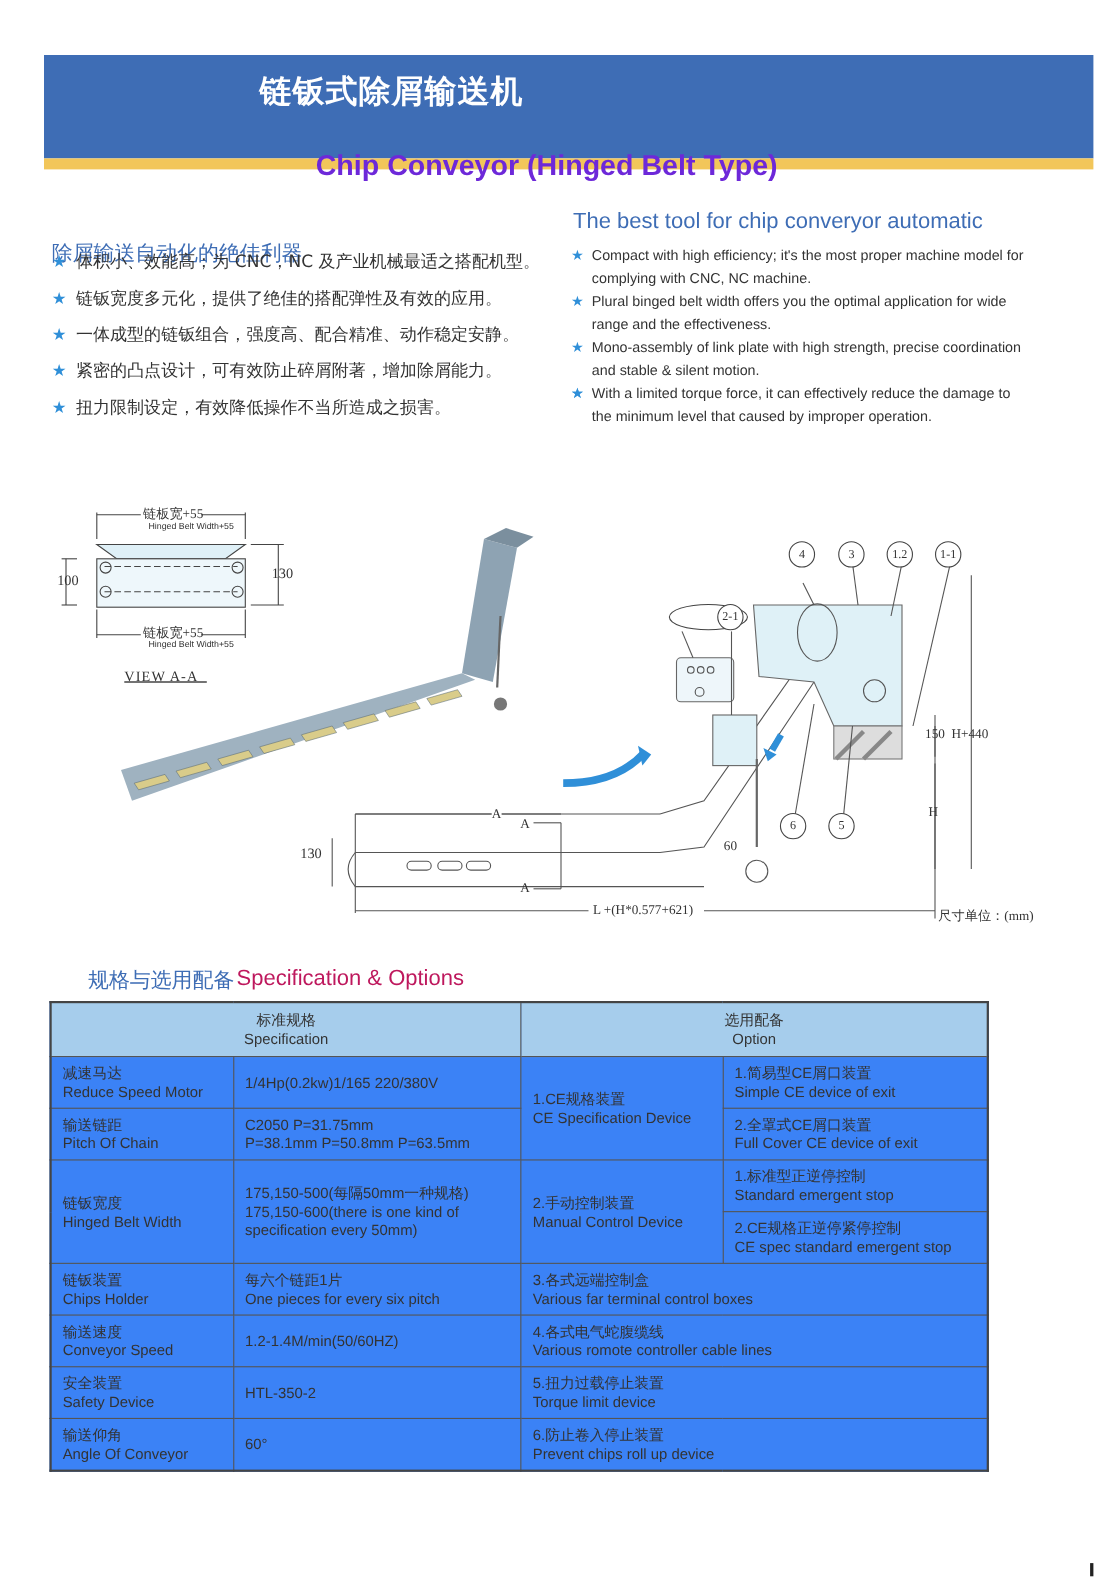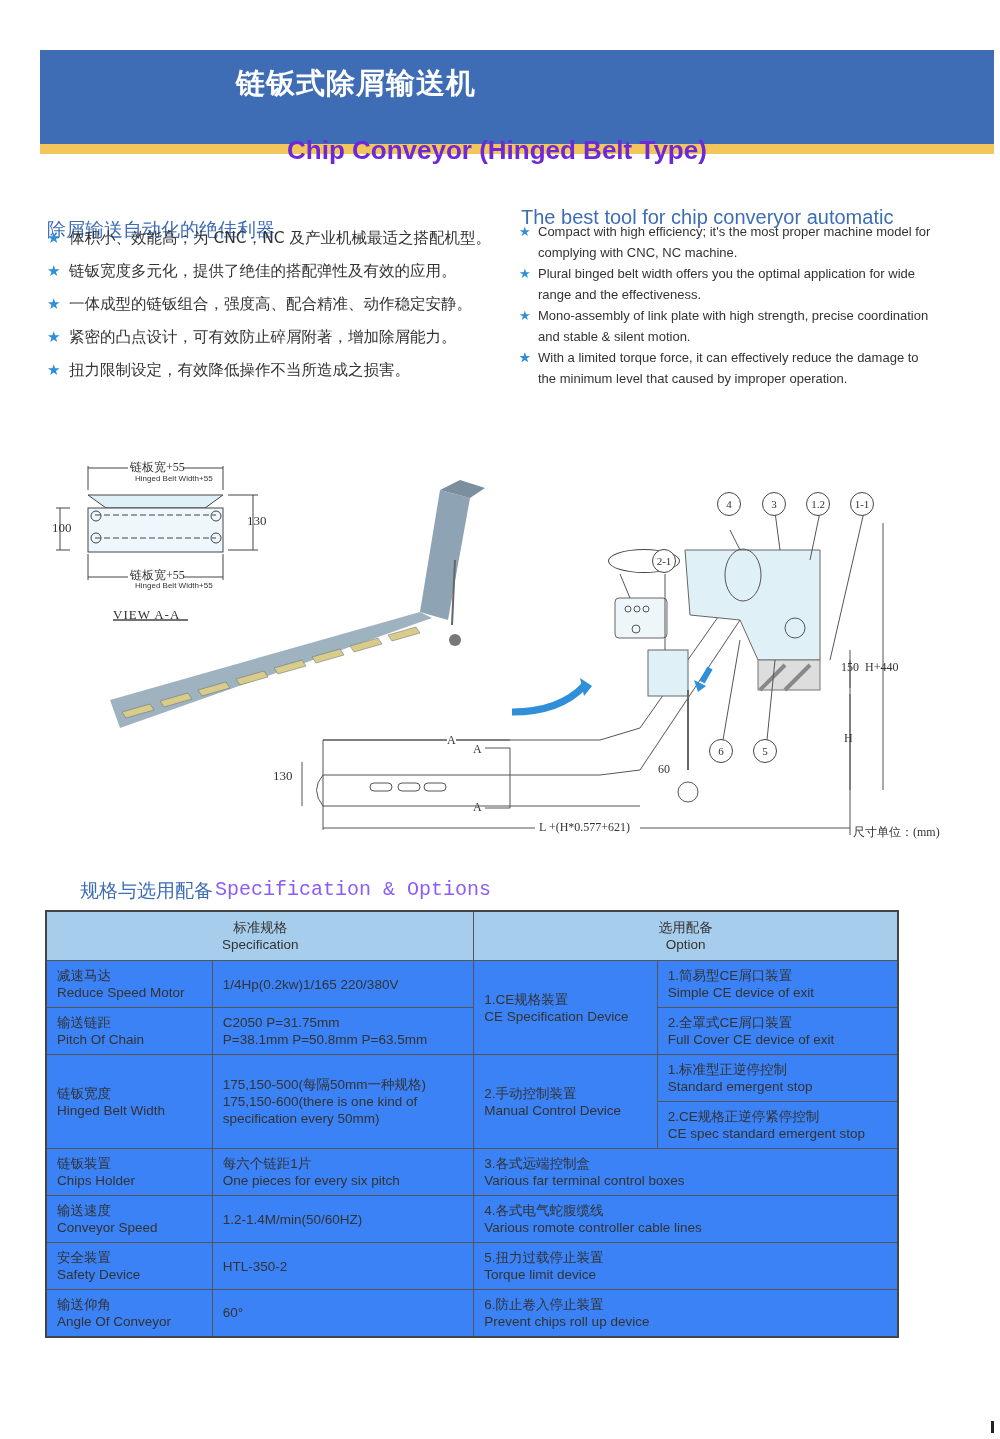--- a/index.html
+++ b/index.html
@@ -22,42 +22,41 @@
   .banner-en {
     position: absolute; left: 287px; top: 107px; font-size: 26px; color: #6d28d9;
     font-family: "Liberation Sans", sans-serif; font-weight: bold; margin-top: 28px;
   }
   .feat-cn-title {
     position: absolute; left: 47px; top: 190px; font-size: 19px; color: #3e6db5; margin-top: 27px;
   }
   .feat-en-title {
     position: absolute; left: 521px; top: 190px; font-size: 20px; color: #3e6db5;
     font-family: "Liberation Sans", sans-serif;
-    margin-top: 16px;
   }
   .feat-list { position: absolute; margin: 0; padding: 0; list-style: none; }
   .feat-list.cn { left: 47px; top: 222px; width: 450px; font-size: 15.5px; line-height: 33px; color: #333; }
   .feat-list.en { left: 519px; top: 221px; width: 420px; font-size: 13px; line-height: 21px; color: #333; font-family: "Liberation Sans", sans-serif; }
   .feat-list li { position: relative; padding-left: 22px; }
   .feat-list.en li { padding-left: 19px; }
   .star { position: absolute; left: 0; top: 0; color: #2f8fd8; font-size: 15px; }
   .feat-list.en .star { font-size: 13px; }
 
   .diagram { position: absolute; left: 40px; top: 450px; width: 920px; height: 400px; }
   .diagram svg { position: absolute; left: 0; top: 0; }
   .dlabel { position: absolute; font-family: "Liberation Serif", serif; color: #333; white-space: nowrap; }
   .small-sans { font-family: "Liberation Sans", sans-serif; font-size: 8px; color: #333; position: absolute; white-space: nowrap; padding-left: 17px; }
   .callout {
     position: absolute; width: 22px; height: 22px; border: 1px solid #444; border-radius: 50%;
     font-family: "Liberation Serif", serif; font-size: 11px; text-align: center; line-height: 22px;
     color: #333; background: #fff;
   }
 
   .spec-title-cn { position: absolute; left: 48px; top: 878px; font-size: 19px; color: #3e6db5; margin-left: 32px; }
-  .spec-title-en { position: absolute; left: 215px; top: 878px; font-size: 20px; color: #8b5cf6; font-family: Liberation Mono, monospace; }
+  .spec-title-en { position: absolute; left: 215px; top: 878px; font-size: 20px; color: #be185d; font-family: Liberation Sans, sans-serif; }
 
   table.spec {
     position: absolute; left: 45px; top: 910px; width: 854px; border-collapse: collapse;
     font-family: "Liberation Sans", sans-serif; font-size: 13.5px; color: #333;
     background: #3b82f6;
   }
   table.spec td, table.spec th { border: 1px solid #555; padding: 4px 10px; vertical-align: middle; text-align: left; font-weight: normal; line-height: 17px; }
   table.spec th { background: #a6cdec; text-align: center; height: 40px; }
   table.spec { border: 2px solid #444; }
   .cell-cn, .cell-en { display: block; }

